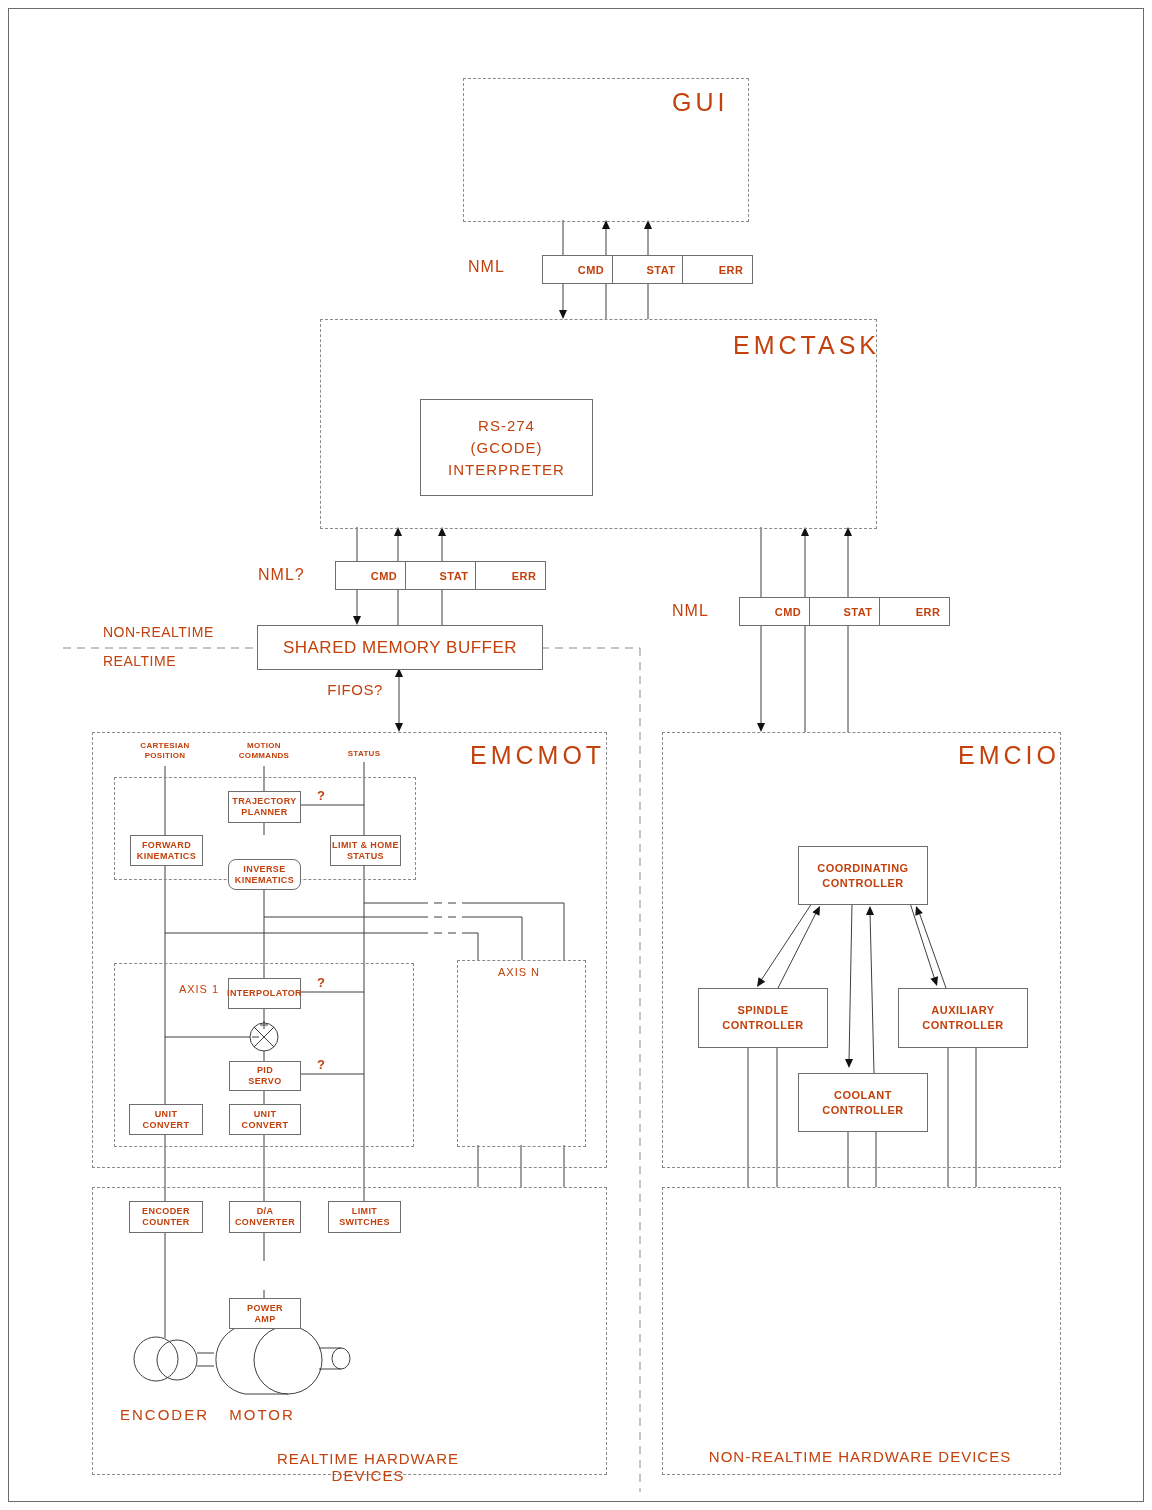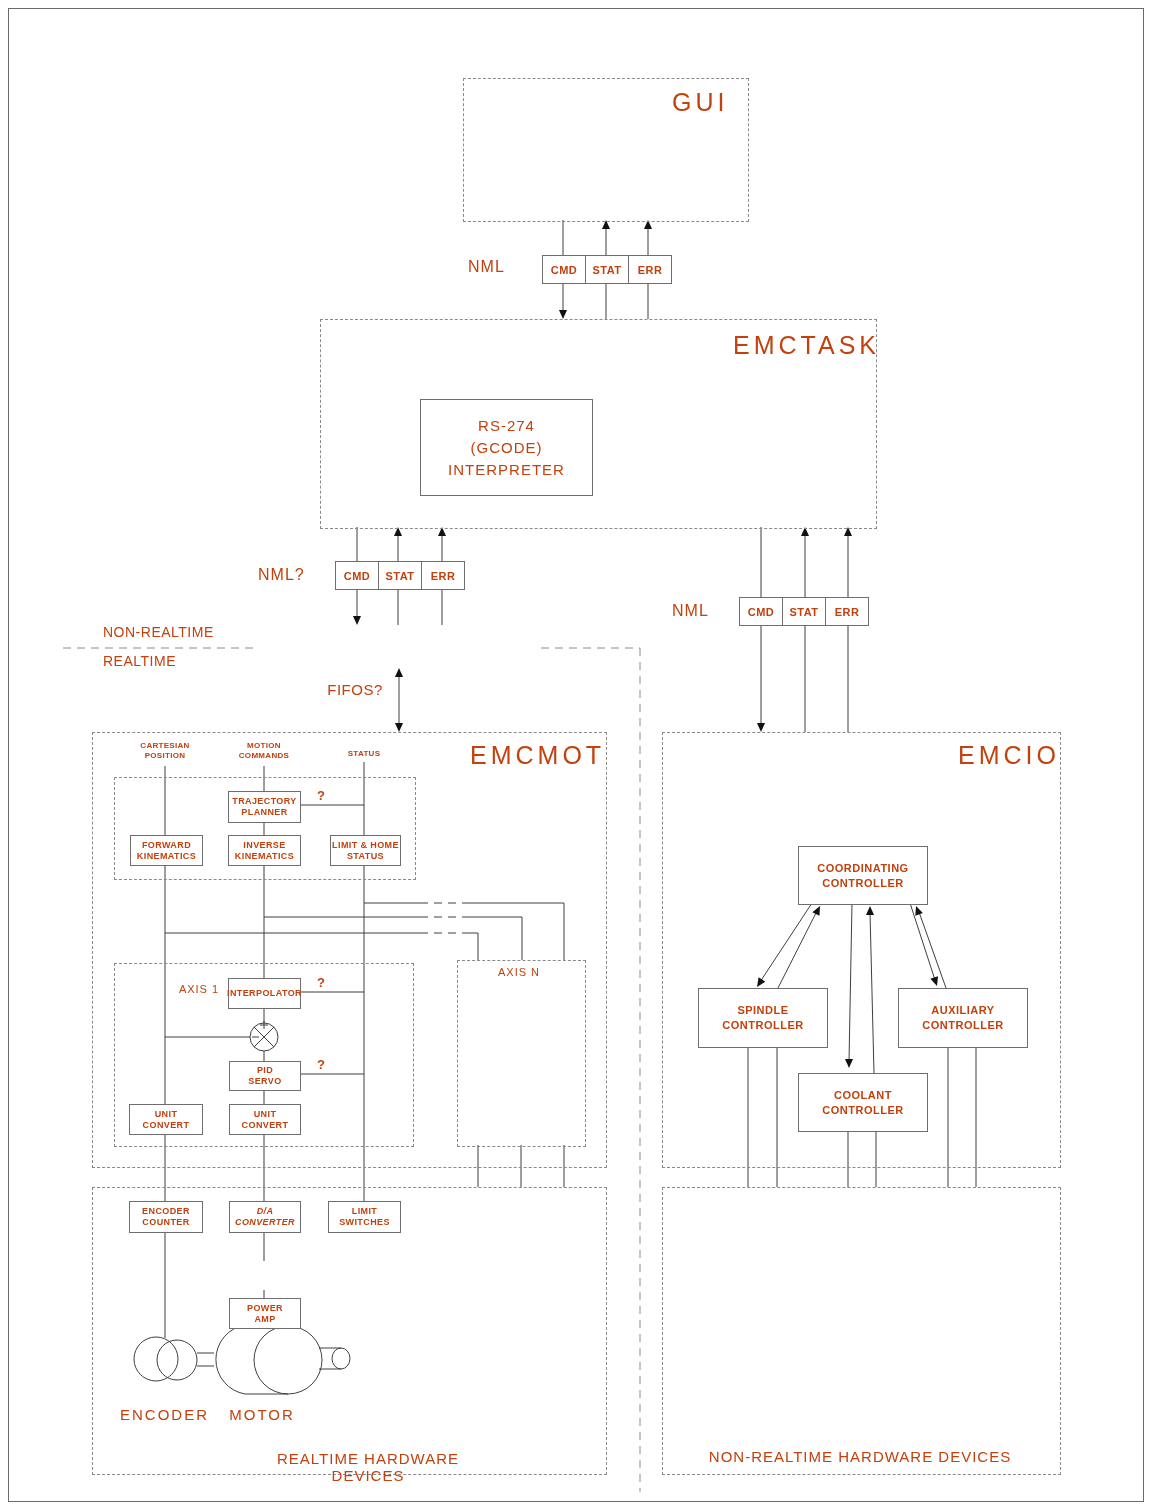--- a/index.html
+++ b/index.html
@@ -11,21 +11,21 @@
   .sbox{position:absolute;border:1px solid #6e6e6e;background:#fff;display:flex;
         align-items:center;justify-content:center;text-align:center;
         font-weight:700;font-size:9px;line-height:11px;letter-spacing:.4px;white-space:pre-line;}
   .bigbox{font-weight:400;font-size:15px;line-height:22px;letter-spacing:1px;}
   .ctrl{font-weight:700;font-size:11px;line-height:15px;letter-spacing:.5px;}
   .membox{font-weight:400;font-size:17px;letter-spacing:.5px;}
   .title{position:absolute;font-size:25px;letter-spacing:4px;font-weight:400;white-space:nowrap;}
   .lbl{position:absolute;white-space:pre-line;}
   .nmlrow{position:absolute;display:flex;height:29px;}
   .nmlcell{width:42px;border:1px solid #6e6e6e;border-left:none;display:flex;align-items:center;
-           justify-content:center;font-size:11px;font-weight:700;letter-spacing:.5px;background:#fff;}
+           justify-content:center;font-size:11px;font-weight:700;letter-spacing:.5px;background:#fff;padding-left:27px;}
   .nmlcell:first-child{border-left:1px solid #6e6e6e;}
   .nmltag{font-size:16px;letter-spacing:1px;text-align:left;}
   .colhead{font-size:8px;font-weight:700;line-height:10px;text-align:center;letter-spacing:.3px;}
   .axistag{font-size:11px;font-weight:400;letter-spacing:1px;text-align:center;}
   .q{font-size:13px;font-weight:700;text-align:center;}
   .hwlabel{font-size:15px;letter-spacing:1px;text-align:center;}
   .devlabel{font-size:15px;letter-spacing:2px;text-align:center;}
   .zone{font-size:14px;letter-spacing:.5px;text-align:left;}
   .fifos{font-size:15px;letter-spacing:.5px;text-align:center;}
 </style>
@@ -131,35 +131,36 @@
     <div class="nmlcell">CMD</div>
     <div class="nmlcell">STAT</div>
     <div class="nmlcell">ERR</div>
   </div>
   <div class="lbl nmltag" style="left:672px;top:602px;width:56px;">NML</div>
 
   <div class="sbox bigbox" style="left:420px;top:399px;width:171px;height:95px;">RS-274
 (GCODE)
 INTERPRETER</div>
 
+  <div class="sbox membox" style="left:257px;top:625px;width:284px;height:43px;">SHARED MEMORY BUFFER</div>
   <div class="lbl zone" style="left:103px;top:624px;width:135px;">NON-REALTIME</div>
   <div class="lbl zone" style="left:103px;top:653px;width:135px;">REALTIME</div>
   <div class="lbl fifos" style="left:320px;top:681px;width:70px;">FIFOS?</div>
 
   <div class="lbl colhead" style="left:125px;top:741px;width:80px;">CARTESIAN
 POSITION</div>
   <div class="lbl colhead" style="left:224px;top:741px;width:80px;">MOTION
 COMMANDS</div>
   <div class="lbl colhead" style="left:324px;top:749px;width:80px;">STATUS</div>
 
   <div class="sbox" style="left:228px;top:791px;width:71px;height:30px;">TRAJECTORY
 PLANNER</div>
   <div class="sbox" style="left:130px;top:835px;width:71px;height:29px;">FORWARD
 KINEMATICS</div>
-  <div class="sbox" style="left:228px;top:835px;width:71px;height:29px;">INVERSE
+  <div class="sbox" style="left:228px;top:859px;width:71px;height:29px;border-radius:8px;">INVERSE
 KINEMATICS</div>
   <div class="sbox" style="left:330px;top:835px;width:69px;height:29px;">LIMIT &amp; HOME
 STATUS</div>
 
   <div class="lbl axistag" style="left:164px;top:970px;width:70px;margin-top:13px;">AXIS 1</div>
   <div class="lbl axistag" style="left:484px;top:966px;width:70px;">AXIS N</div>
 
   <div class="sbox" style="left:228px;top:978px;width:71px;height:29px;">INTERPOLATOR</div>
   <div class="sbox" style="left:229px;top:1061px;width:70px;height:28px;">PID
 SERVO</div>
@@ -167,21 +168,21 @@
 CONVERT</div>
   <div class="sbox" style="left:229px;top:1104px;width:70px;height:29px;">UNIT
 CONVERT</div>
 
   <div class="lbl q" style="left:312px;top:788px;width:18px;">?</div>
   <div class="lbl q" style="left:312px;top:975px;width:18px;">?</div>
   <div class="lbl q" style="left:312px;top:1057px;width:18px;">?</div>
 
   <div class="sbox" style="left:129px;top:1201px;width:72px;height:30px;">ENCODER
 COUNTER</div>
-  <div class="sbox" style="left:229px;top:1201px;width:70px;height:30px;font-style:italic;">D/A
+  <div class="sbox" style="left:229px;top:1201px;width:70px;height:30px;">D/A
 CONVERTER</div>
   <div class="sbox" style="left:328px;top:1201px;width:71px;height:30px;">LIMIT
 SWITCHES</div>
   <div class="sbox" style="left:229px;top:1298px;width:70px;height:29px;">POWER
 AMP</div>
 
   <div class="lbl devlabel" style="left:120px;top:1406px;width:86px;">ENCODER</div>
   <div class="lbl devlabel" style="left:227px;top:1406px;width:70px;">MOTOR</div>
   <div class="lbl hwlabel" style="left:238px;top:1450px;width:260px;">REALTIME HARDWARE DEVICES</div>
   <div class="lbl hwlabel" style="left:700px;top:1448px;width:320px;">NON-REALTIME HARDWARE DEVICES</div>

